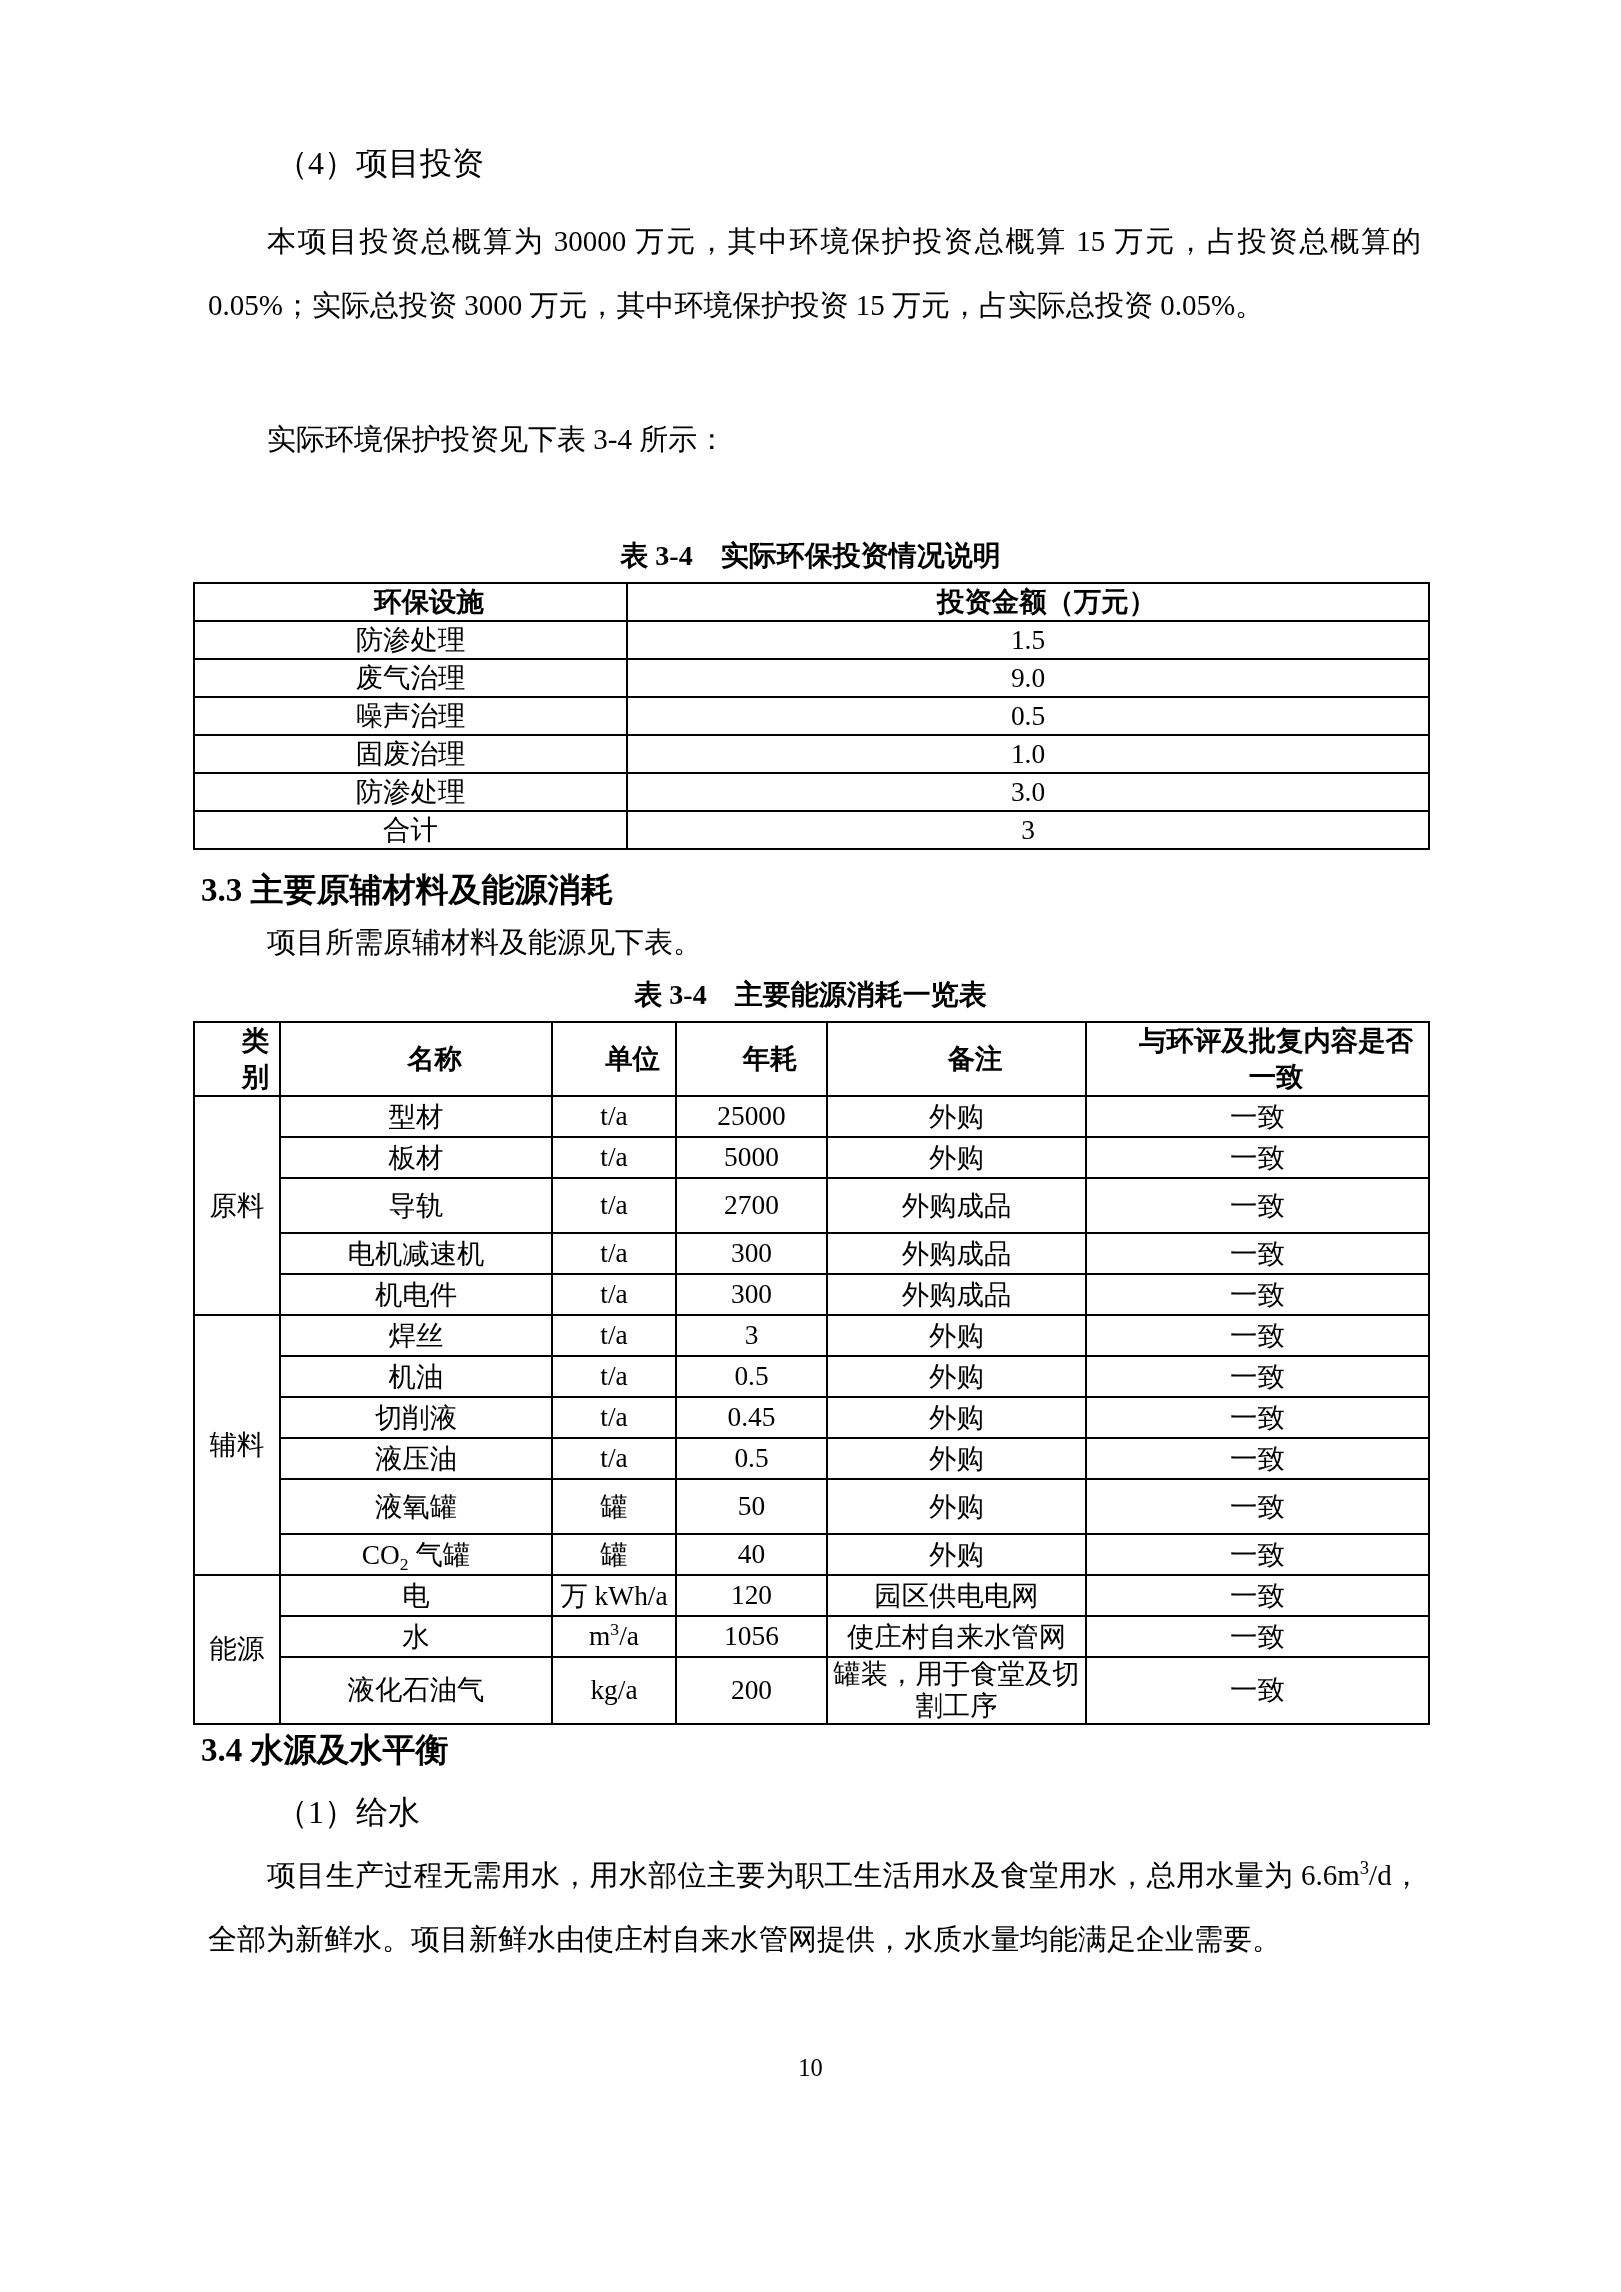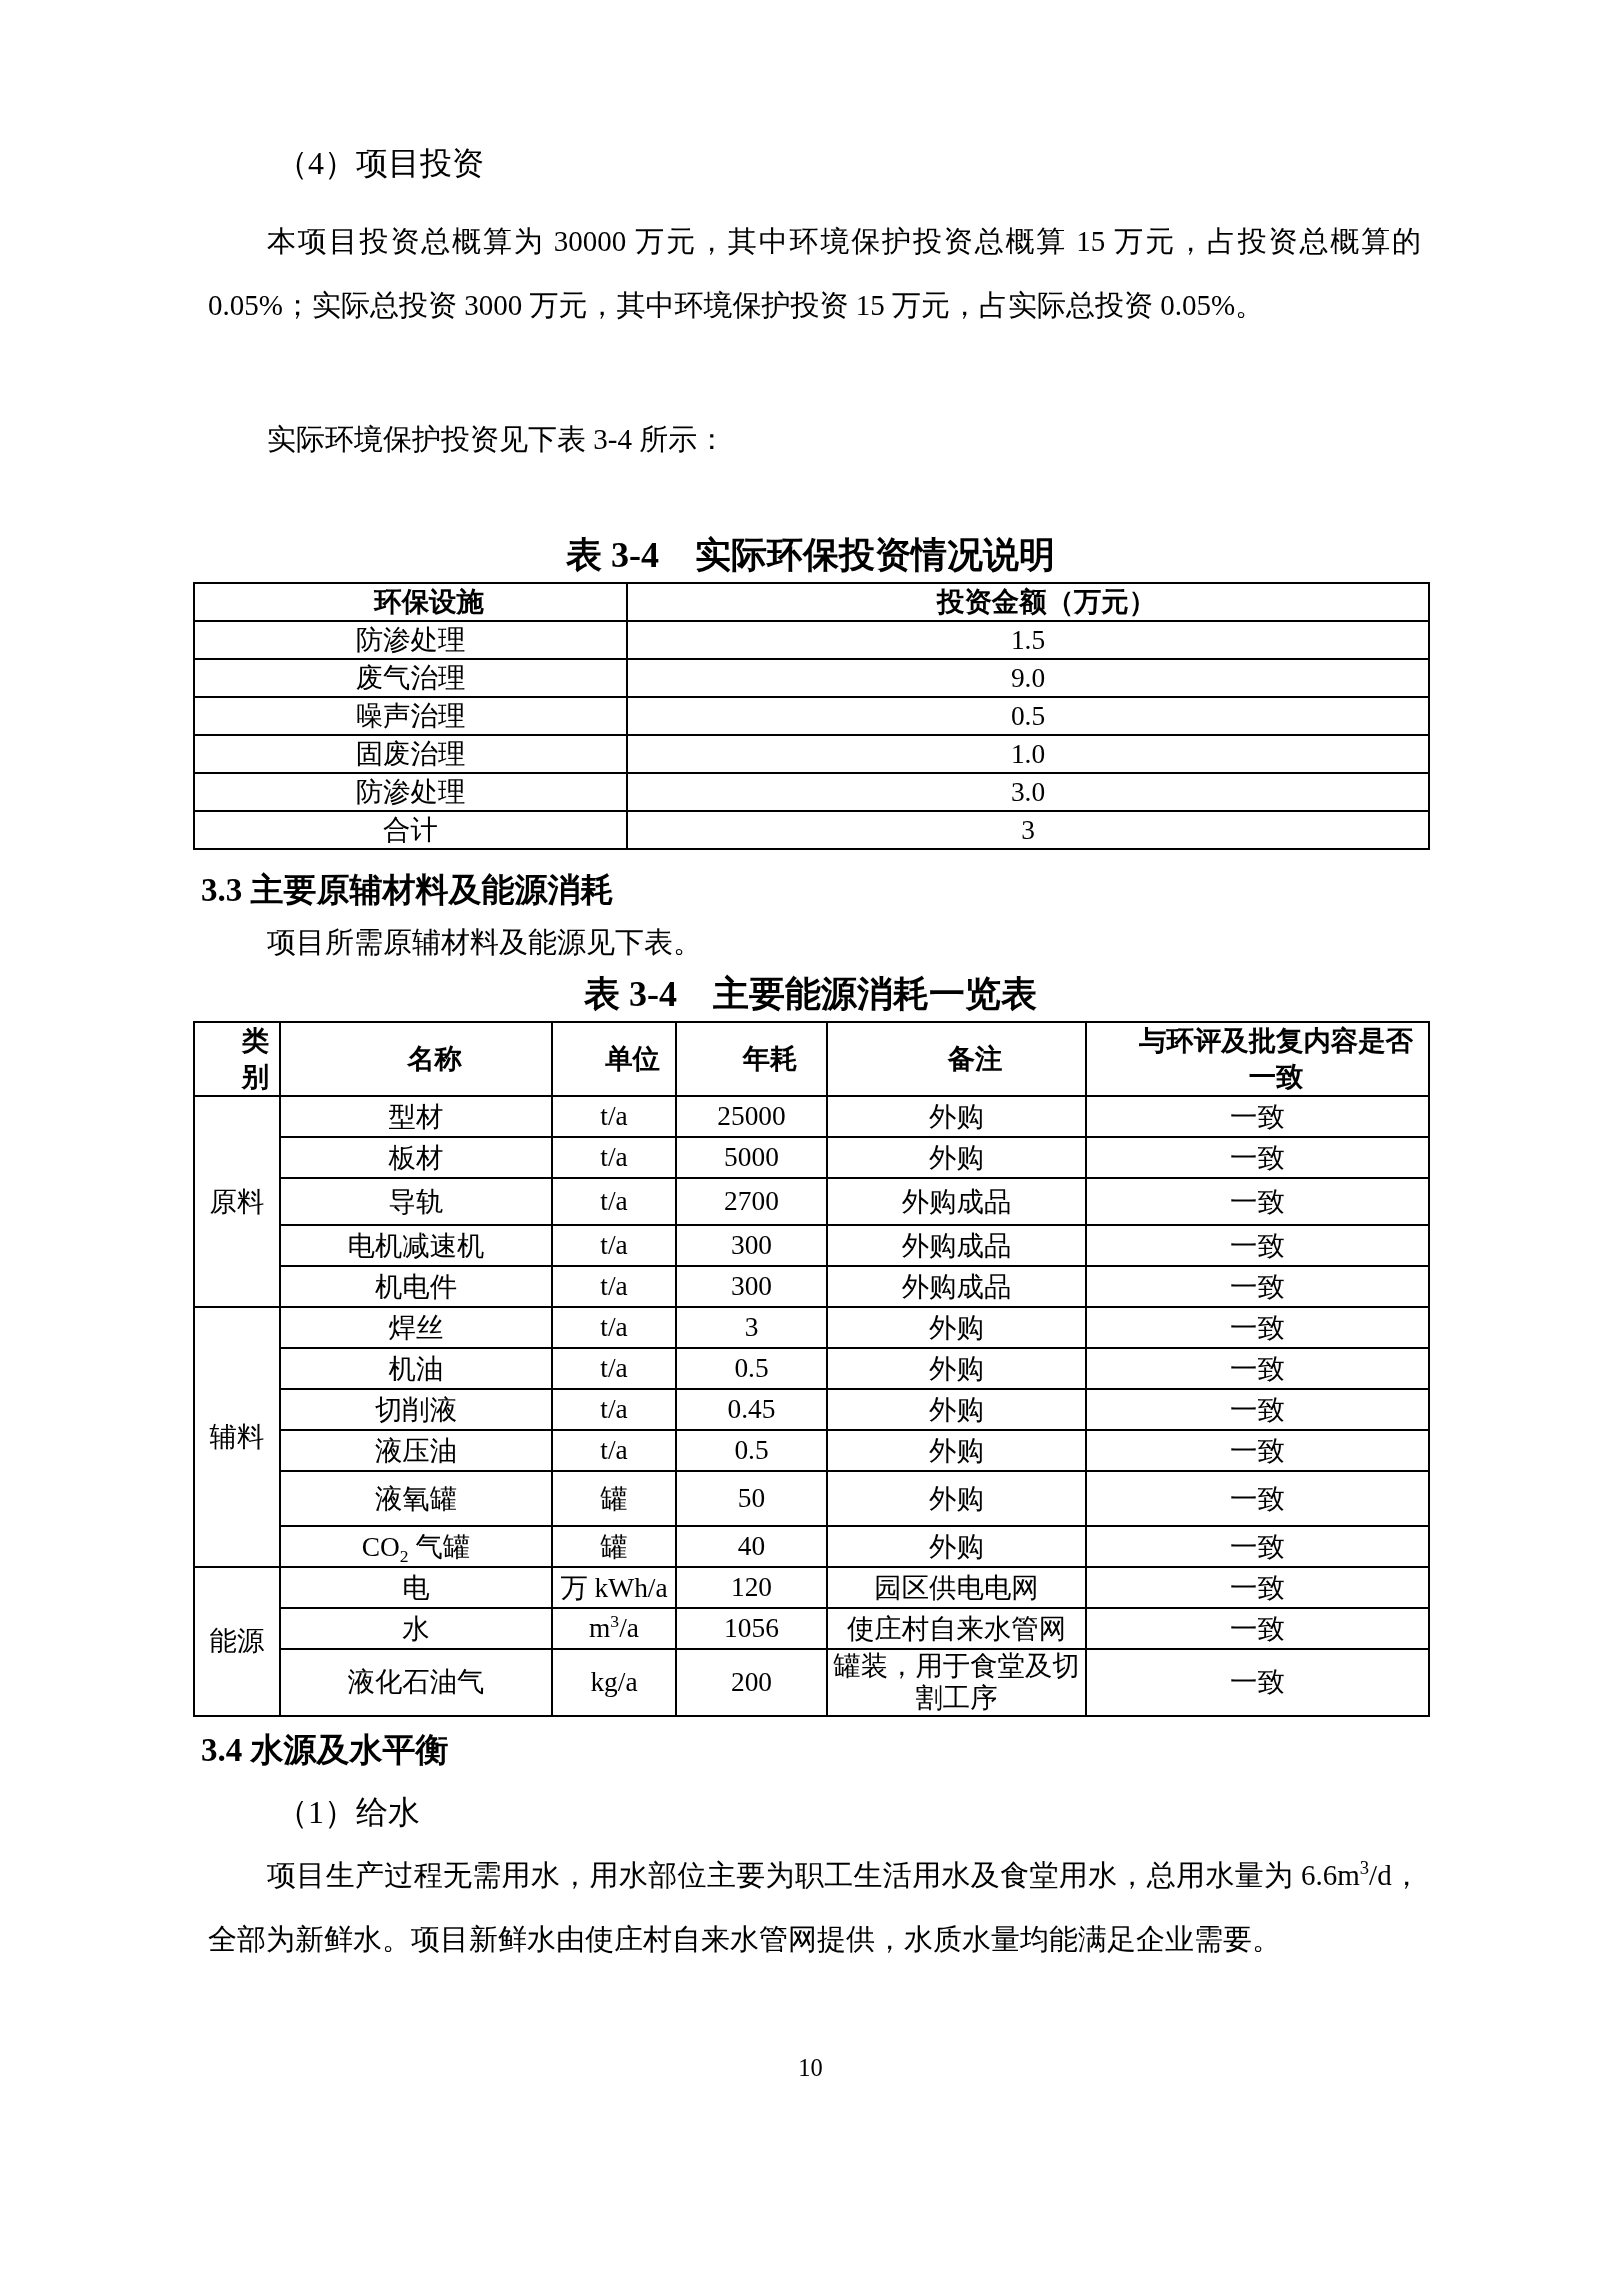--- a/index.html
+++ b/index.html
@@ -8,21 +8,21 @@
     width:1621px;height:2293px;
     background:#ffffff;color:#000;
     font-family:"Liberation Serif","DejaVu Serif",serif;
     overflow:hidden;
   }
   .abs{position:absolute;}
   .body-text{font-size:29px;line-height:64px;text-align:justify;}
   .indent{text-indent:59px;}
   .h-num{font-size:32px;line-height:41px;}
   .section-heading{font-size:33px;font-weight:bold;line-height:45px;}
-  .table-title{font-size:36px;font-weight:bold;text-align:center;line-height:41px;}
+  .table-title{font-size:28px;font-weight:bold;text-align:center;line-height:41px;}
   table{border-collapse:collapse;table-layout:fixed;}
   td,th{
     border:2px solid #000;
     text-align:center;vertical-align:middle;
     font-size:27.4px;padding:0 3.9px;overflow:hidden;
     font-weight:normal;
   }
   th{font-weight:bold;padding-left:41px;}
   .note-2line{line-height:1.18;}
   .sup{vertical-align:super;font-size:17.6px;line-height:0;}
@@ -112,21 +112,21 @@
       <td>外购</td>
       <td>一致</td>
     </tr>
     <tr style="height:41px;">
       <td>板材</td>
       <td>t/a</td>
       <td>5000</td>
       <td>外购</td>
       <td>一致</td>
     </tr>
-    <tr style="height:47px;">
+    <tr style="height:55px;">
       <td>导轨</td>
       <td>t/a</td>
       <td>2700</td>
       <td>外购成品</td>
       <td>一致</td>
     </tr>
     <tr style="height:41px;">
       <td>电机减速机</td>
       <td>t/a</td>
       <td>300</td>

